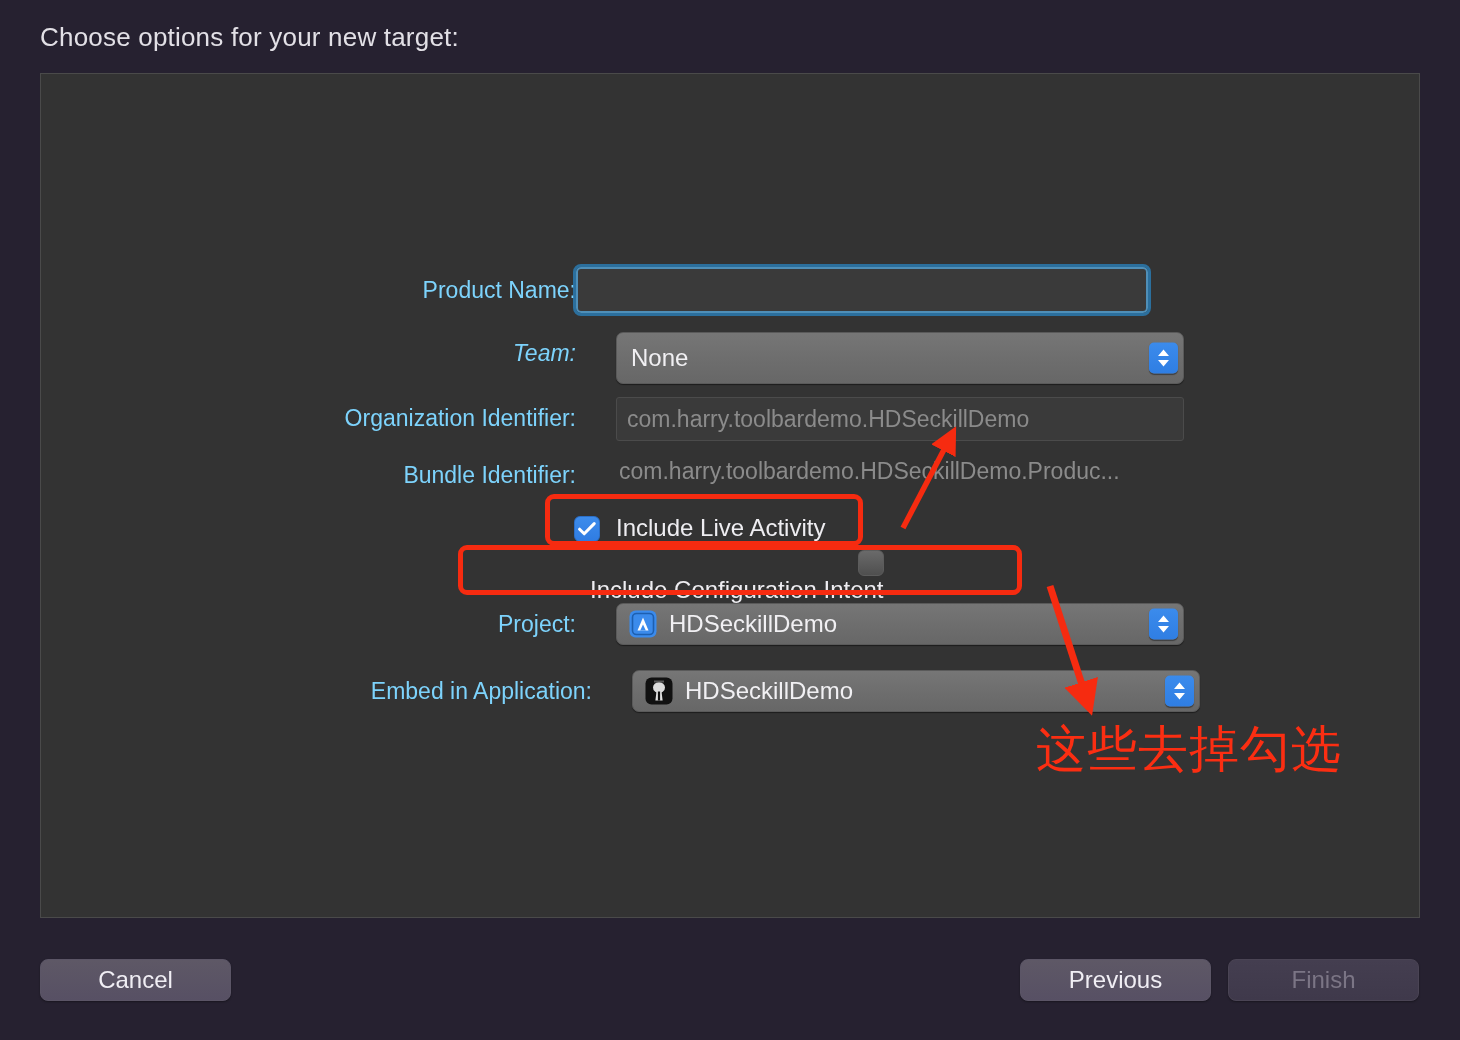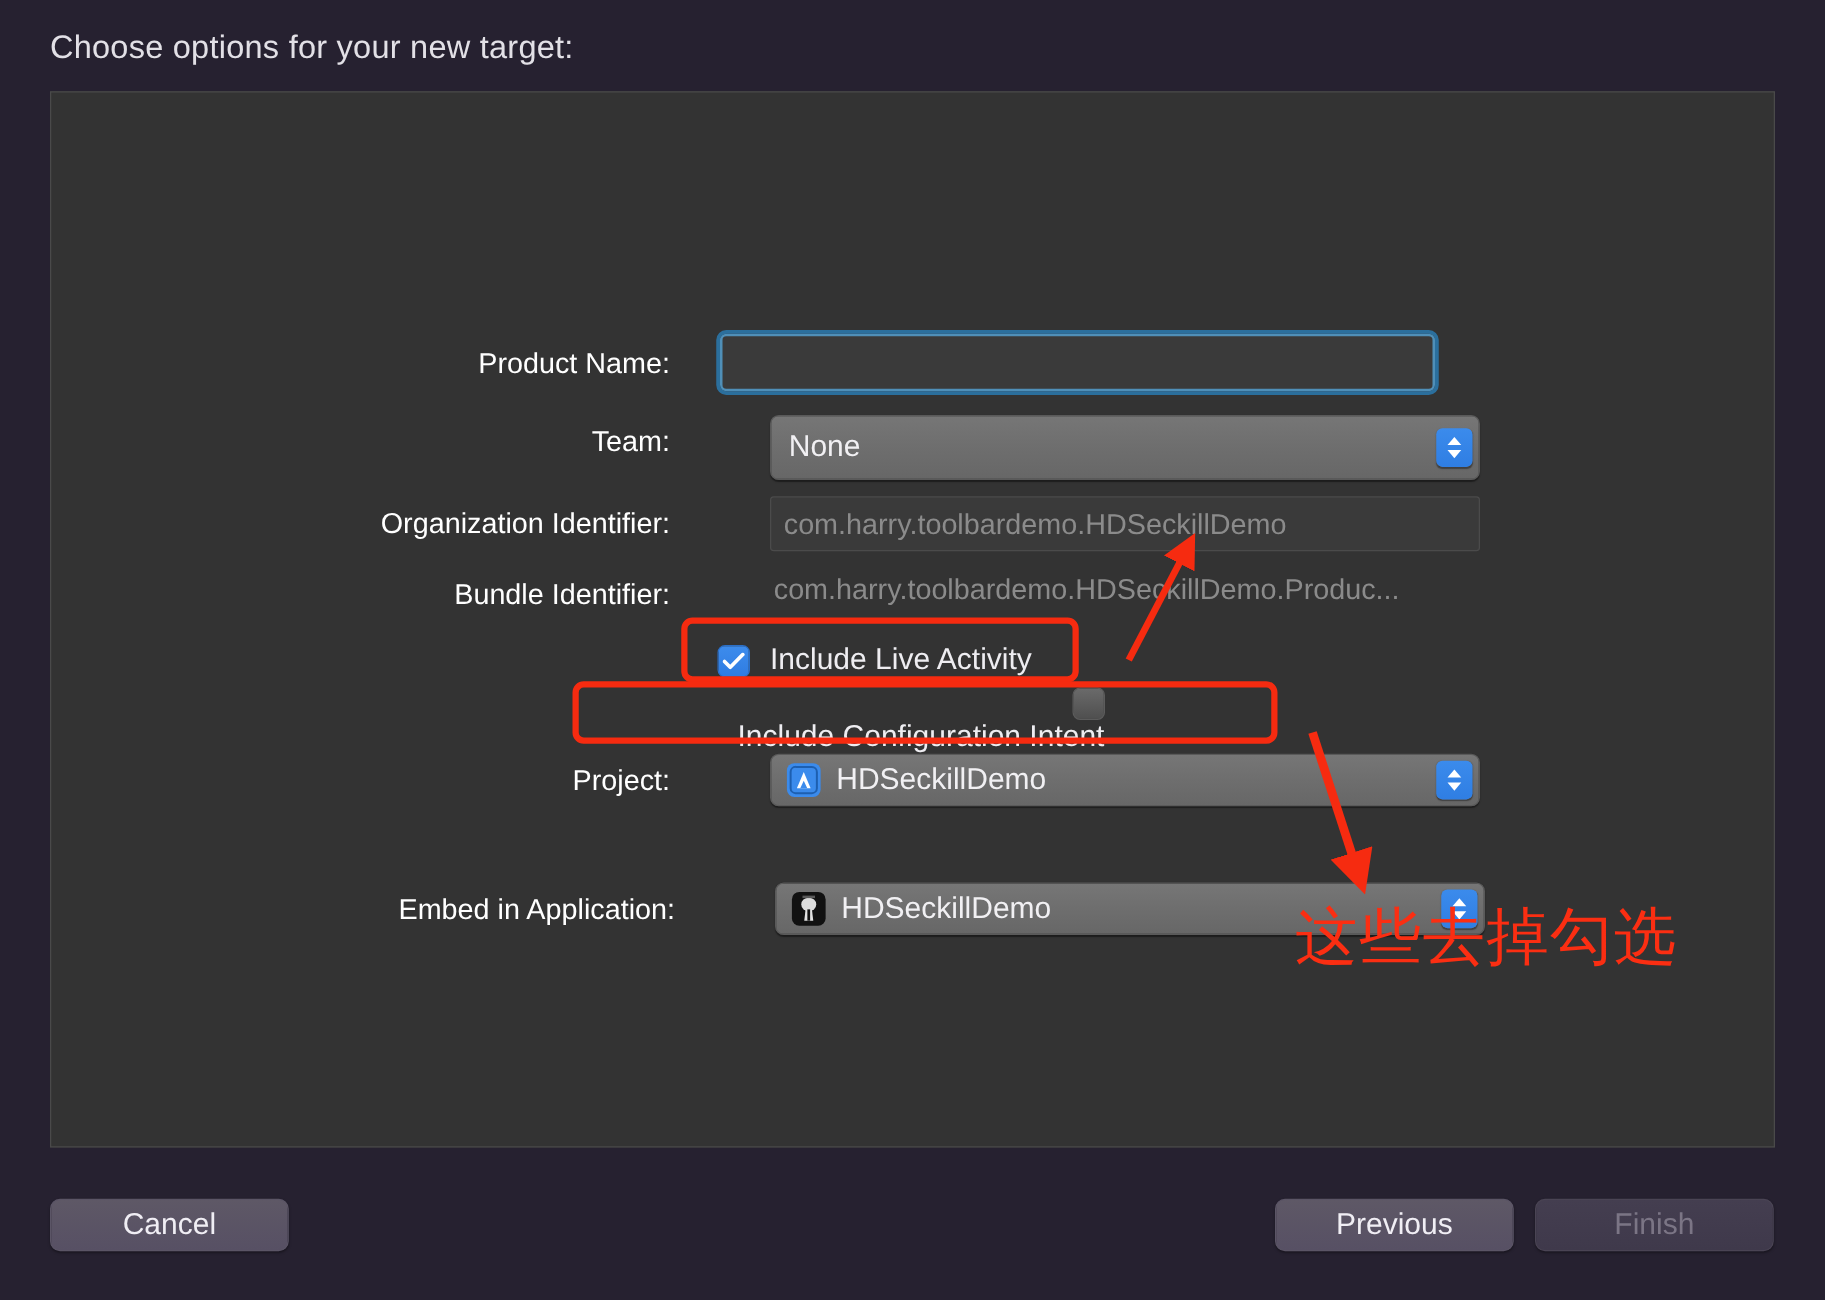--- a/index.html
+++ b/index.html
@@ -62,23 +62,24 @@
     align-items: center;
     height: 42px;
   }
 
   .row-label {
     position: absolute;
     right: 0;
     width: 400px;
     text-align: right;
     font-size: 23px;
-    color: #ffffff;
+    color: #7dd3fc;
     white-space: nowrap;
     line-height: 42px;
+    padding-left: 40px;
   }
 
   
   #row-product-name { left: 0; top: 195px; width: 100%; height: 46px; }
   #product-name-label { left: 0; top: 0; width: 495px; right: auto; }
   #product-name-field {
     position: absolute;
     left: 535px;
     top: -2px;
     width: 572px;
@@ -98,21 +99,21 @@
     border: none;
     outline: none;
     color: #e6e4ea;
     font-size: 22px;
     font-family: "Liberation Sans", sans-serif;
     padding: 0 10px;
   }
 
   
   #row-team { left: 0; top: 258px; width: 100%; height: 42px; }
-  #team-label { left: 0; top: 0; width: 495px; right: auto; }
+  #team-label { left: 0; top: 0; width: 495px; right: auto; font-style: italic; }
   .popup-button {
     position: absolute;
     box-sizing: border-box;
     background: linear-gradient(to bottom, #767676 0%, #6e6e6e 50%, #676767 100%);
     border: 1px solid #5a5a5a;
     border-radius: 7px;
     display: flex;
     align-items: center;
     box-shadow: 0 1px 1px rgba(0,0,0,0.45);
   }
@@ -227,21 +228,21 @@
   #project-popup {
     left: 575px;
     top: 0;
     width: 568px;
     height: 42px;
     padding-left: 12px;
     padding-right: 42px;
   }
 
   
-  #row-embed { left: 4px; top: 596px; width: 100%; height: 42px; margin-top: 36px; }
+  #row-embed { left: 16px; top: 596px; width: 100%; height: 42px; }
   #embed-label { left: 0; top: 0; width: 495px; right: auto; }
   #embed-popup {
     left: 575px;
     top: 0;
     width: 568px;
     height: 42px;
     padding-left: 12px;
     padding-right: 42px;
   }
 

